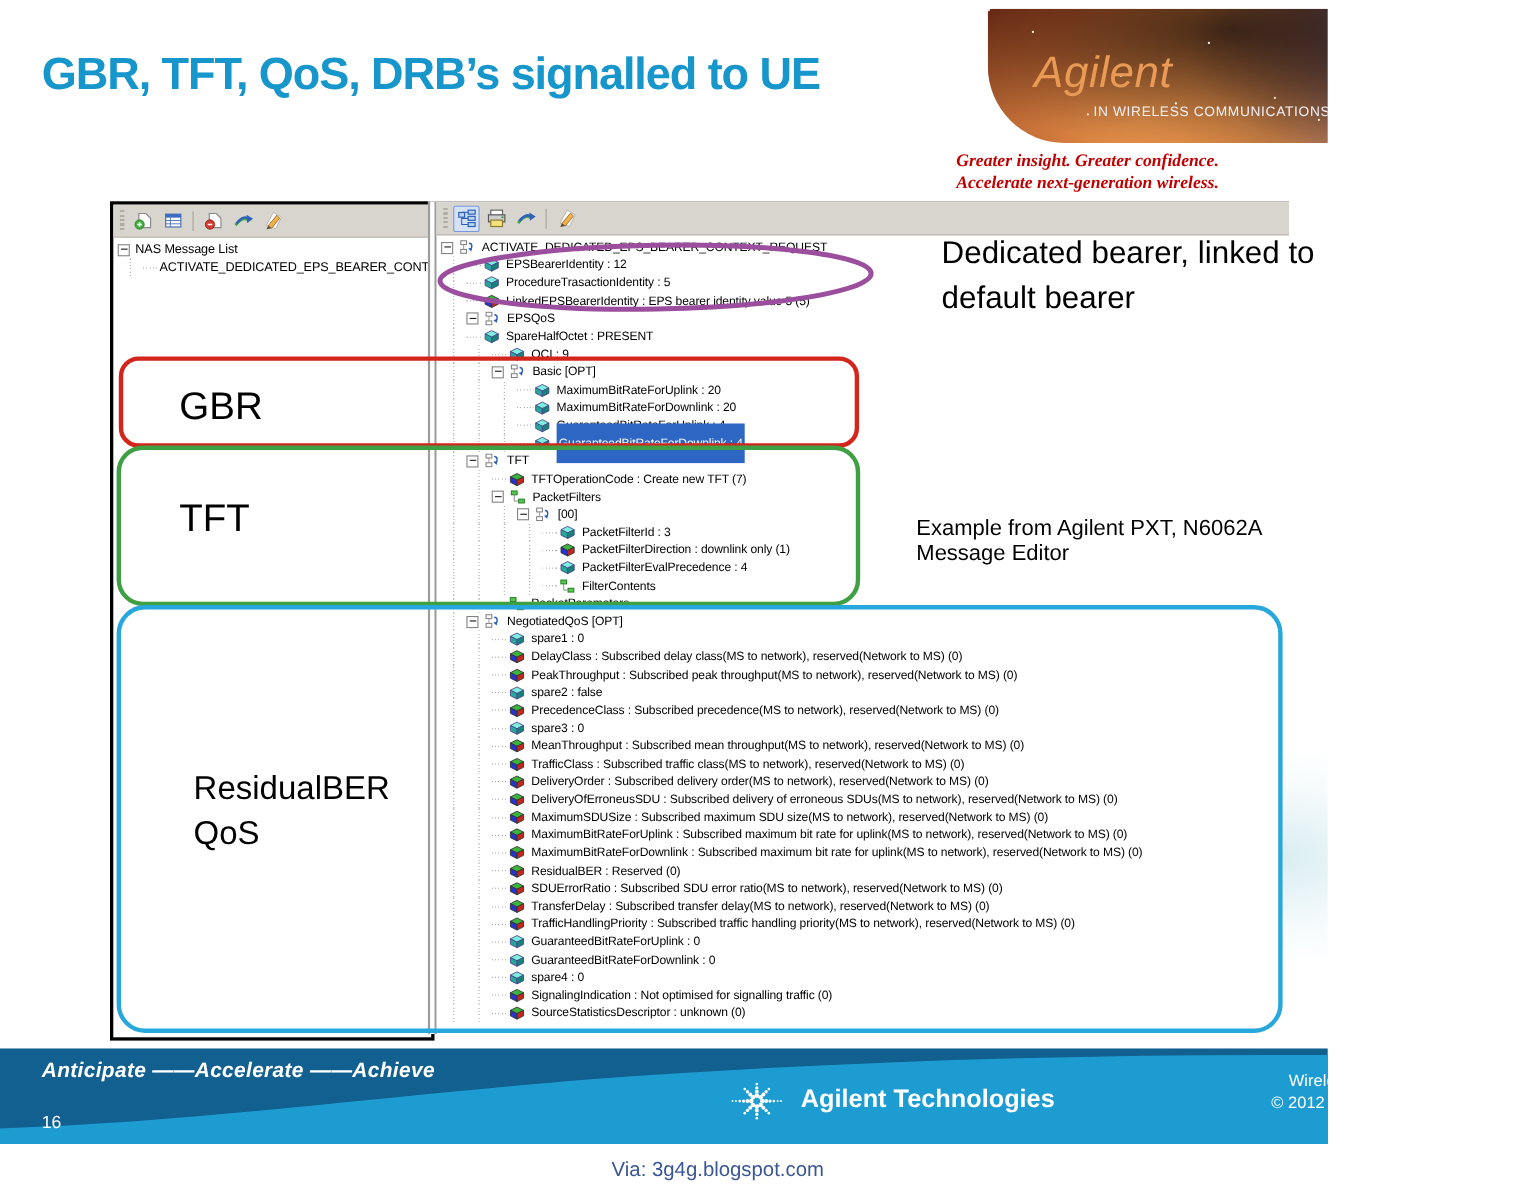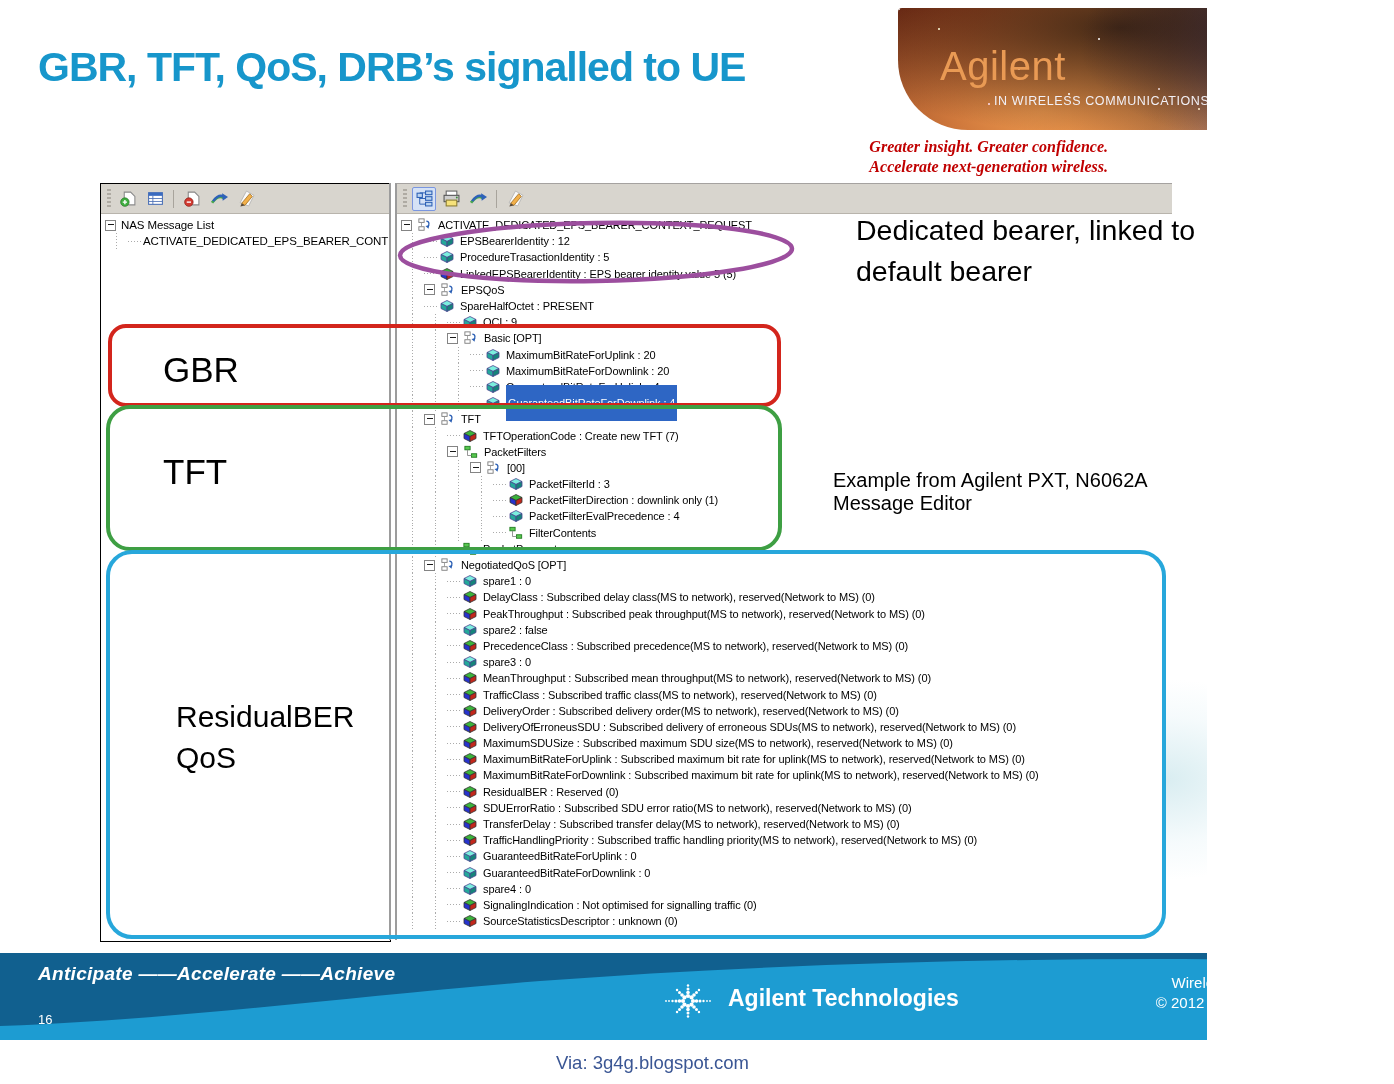--- a/index.html
+++ b/index.html
@@ -16,31 +16,31 @@
     background:
       radial-gradient(circle at 88% 40%, rgba(255,255,255,0.95) 0 5px, rgba(220,225,255,0.55) 14px, rgba(255,255,255,0) 42px),
       radial-gradient(ellipse 260px 140px at 76% 28%, rgba(35,25,40,0.6), transparent 72%),
       radial-gradient(ellipse 430px 150px at 46% 16%, rgba(40,24,14,0.85), transparent 72%),
       radial-gradient(ellipse 480px 200px at 30% 85%, rgba(236,152,78,0.95), transparent 75%),
       linear-gradient(100deg,#5E1408 0%,#8A2B10 16%,#C4692F 38%,#7A4A33 55%,#5C5480 74%,#8F96C6 88%,#B2B8DE 100%);}
   #banner-stars{position:absolute;left:0;top:0;width:2px;height:2px;border-radius:50%;background:#fff;
     box-shadow:40px 20px 0 #ffd, 120px 60px 0 #fee, 200px 30px 0 #fff, 260px 80px 0 #edd,
       330px 24px 0 #fff, 380px 70px 0 #dde, 430px 40px 0 #fff, 455px 95px 0 #eef,
       300px 100px 0 #fec, 90px 95px 0 #fde, 170px 85px 0 #fff, 410px 14px 0 #fff;}
-  #brand{position:absolute;left:42px;top:36px;font-size:40px;color:#E99A54;font-weight:500;letter-spacing:0.5px;}
+  #brand{position:absolute;left:42px;top:36px;font-size:40px;color:#E99A54;font-weight:500;letter-spacing:0.5px;font-style:italic;}
   #brand-sub{position:absolute;left:96px;top:86px;font-size:12.5px;color:#F2F0F6;letter-spacing:0.6px;}
 
   .tagline{position:absolute;right:99px;color:#C00000;font-style:italic;font-weight:bold;
      font-family:"Liberation Serif", serif;font-size:16px;}
   #tagline1{top:138px;}
   #tagline2{top:158px;}
 
   
   .panel{position:absolute;background:#fff;}
-  #left-panel{left:100px;top:183px;width:289px;height:757px;border:1px solid #000000;overflow:hidden;}
+  #left-panel{left:100px;top:183px;width:289px;height:757px;border:3px solid #000000;overflow:hidden;}
   #splitter{position:absolute;left:389px;top:183px;width:8px;height:757px;background:#fff;
      border-left:2px solid #9C9C9C;border-right:2px solid #9C9C9C;box-sizing:border-box;}
   #right-panel{left:397px;top:183px;width:775px;height:760px;border-top:1px solid #A5A2A0;overflow:hidden;}
 
   .toolbar{height:29px;background:#D8D5CE;border-bottom:1px solid #B8B4AC;display:flex;
      align-items:center;gap:3px;padding-left:6px;}
   .grip{width:4px;height:20px;margin-right:2px;
      background:repeating-linear-gradient(180deg,#AFABA3 0 2px,transparent 2px 4px);}
   .tbtn{width:22px;height:22px;display:flex;align-items:center;justify-content:center;border:1px solid transparent;}
   .tbtn.pressed{border:1px solid #7A96DF;background:#D5E2F6;border-radius:2px;}
@@ -79,21 +79,21 @@
   #example-note{position:absolute;left:833px;top:469px;font-size:20px;color:#000;}
 
   
   #flare{position:absolute;left:1166px;top:640px;width:228px;height:310px;
     background:radial-gradient(ellipse 95% 45% at 0% 45%, rgba(160,210,220,0.40), rgba(190,225,235,0.15) 45%, transparent 72%);}
 
   
   #footer{position:absolute;left:0;top:953px;width:1394px;height:87px;}
   #footer svg.bg{position:absolute;left:0;top:0;}
   #motto{position:absolute;left:38px;top:10px;color:#fff;font-size:19px;font-style:italic;font-weight:bold;letter-spacing:0.3px;}
-  #page-num{position:absolute;left:38px;top:59px;color:#fff;font-size:13px;}
+  #page-num{position:absolute;left:38px;top:59px;color:#fff;font-size:16px;}
   #starburst{position:absolute;left:664px;top:24px;width:48px;height:48px;}
   #company{position:absolute;left:728px;top:32px;color:#fff;font-size:23px;font-weight:bold;}
   #footer-right{position:absolute;right:49px;top:20px;color:#fff;font-size:15px;line-height:19.5px;text-align:right;}
   #via{position:absolute;left:556px;top:1052px;font-size:18.5px;color:#3A5694;}
 </style>
 </head>
 <body>
 
 <div id="slide">
 

